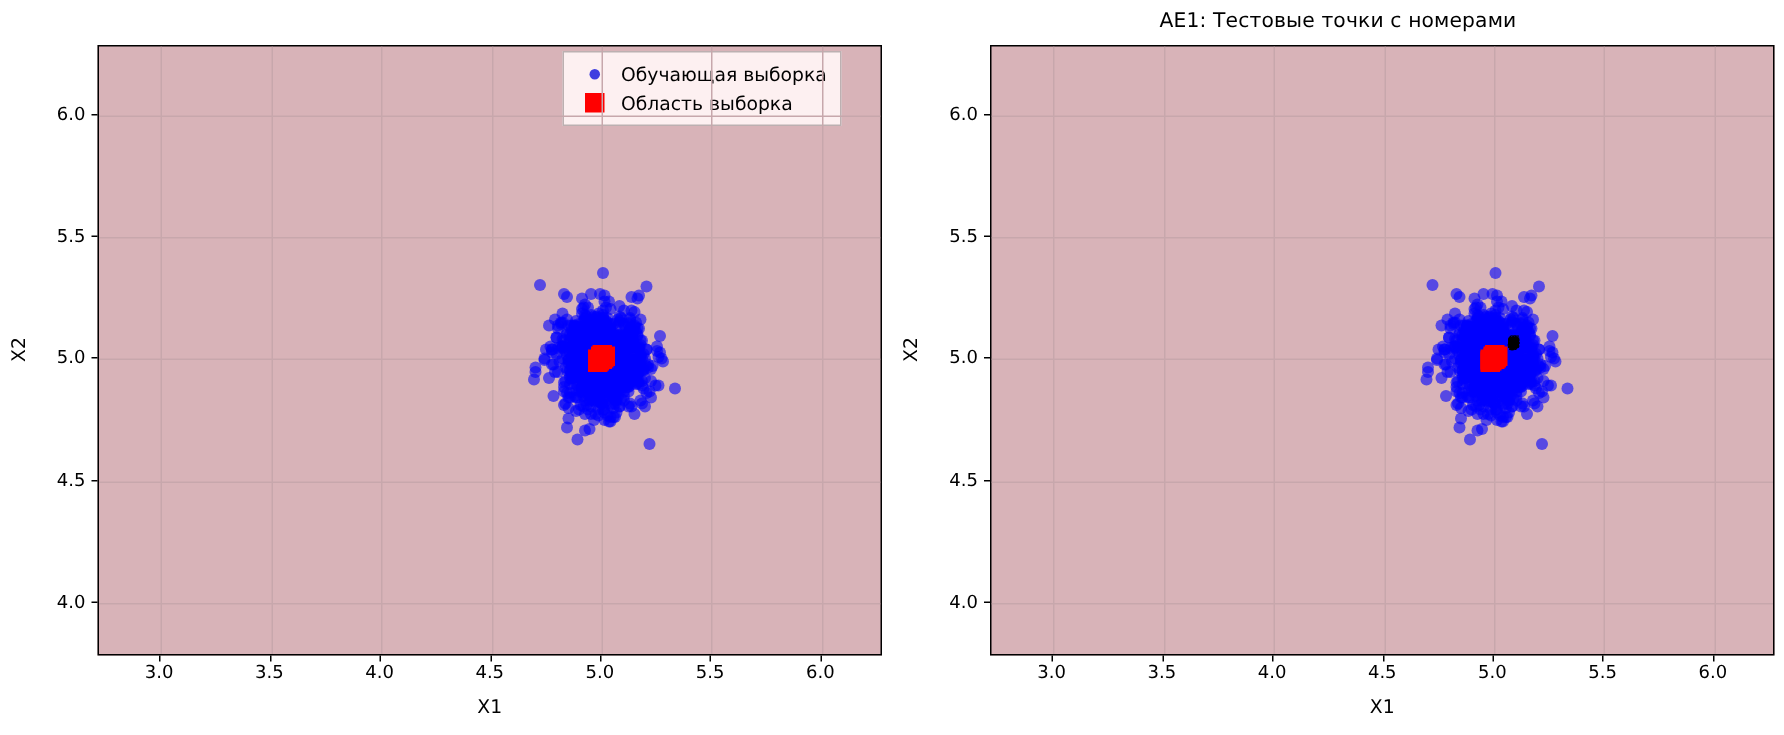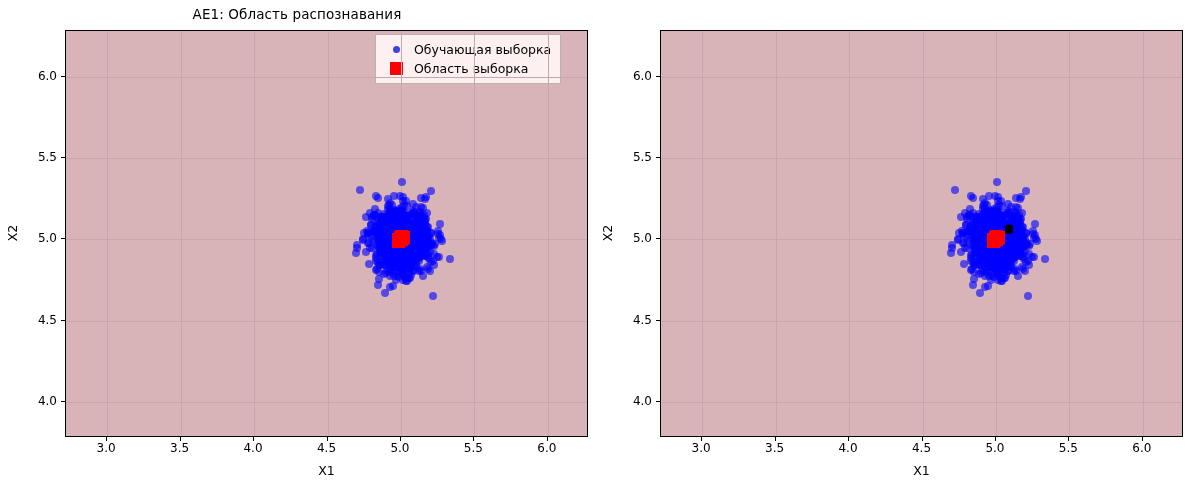--- a/index.html
+++ b/index.html
@@ -39,21 +39,20 @@
          margin-left:-6.5px;margin-top:-6.5px;}
   .annot{position:absolute;font-size:6px;color:#000000;font-weight:bold;
          line-height:6px;white-space:nowrap;transform:translate(-50%,-50%);}
 </style>
 </head>
 <body>
 
 <div class="figure">
 
   <div class="panel left">
-    <div class="title">AE1: Область распознавания</div>
 
     <div class="axes" id="axes-left">
       <div class="legend">
         <div class="legend-row">
           <span class="legend-key">
               <span class="key-dot"></span>
             </span>
           <span class="legend-text">Обучающая выборка</span>
         </div>
         <div class="legend-row">
@@ -1109,20 +1108,21 @@
       <div class="ytick-label" style="top: 319.784px;">4.5</div>
       <div class="tickmark-y" style="top: 238.384px;"></div>
       <div class="ytick-label" style="top: 238.384px;">5.0</div>
       <div class="tickmark-y" style="top: 156.984px;"></div>
       <div class="ytick-label" style="top: 156.984px;">5.5</div>
       <div class="tickmark-y" style="top: 75.584px;"></div>
       <div class="ytick-label" style="top: 75.584px;">6.0</div>
     </div>
 
   <div class="panel right">
+    <div class="title">AE1: Тестовые точки с номерами</div>
 
     <div class="axes" id="axes-right">
         <div class="gridv" style="left: 41.1348px;"></div>
         <div class="gridv" style="left: 114.59px;"></div>
         <div class="gridv" style="left: 188.045px;"></div>
         <div class="gridv" style="left: 261.5px;"></div>
         <div class="gridv" style="left: 334.955px;"></div>
         <div class="gridv" style="left: 408.41px;"></div>
         <div class="gridv" style="left: 481.865px;"></div>
         <div class="gridh" style="top: 371.184px;"></div>

